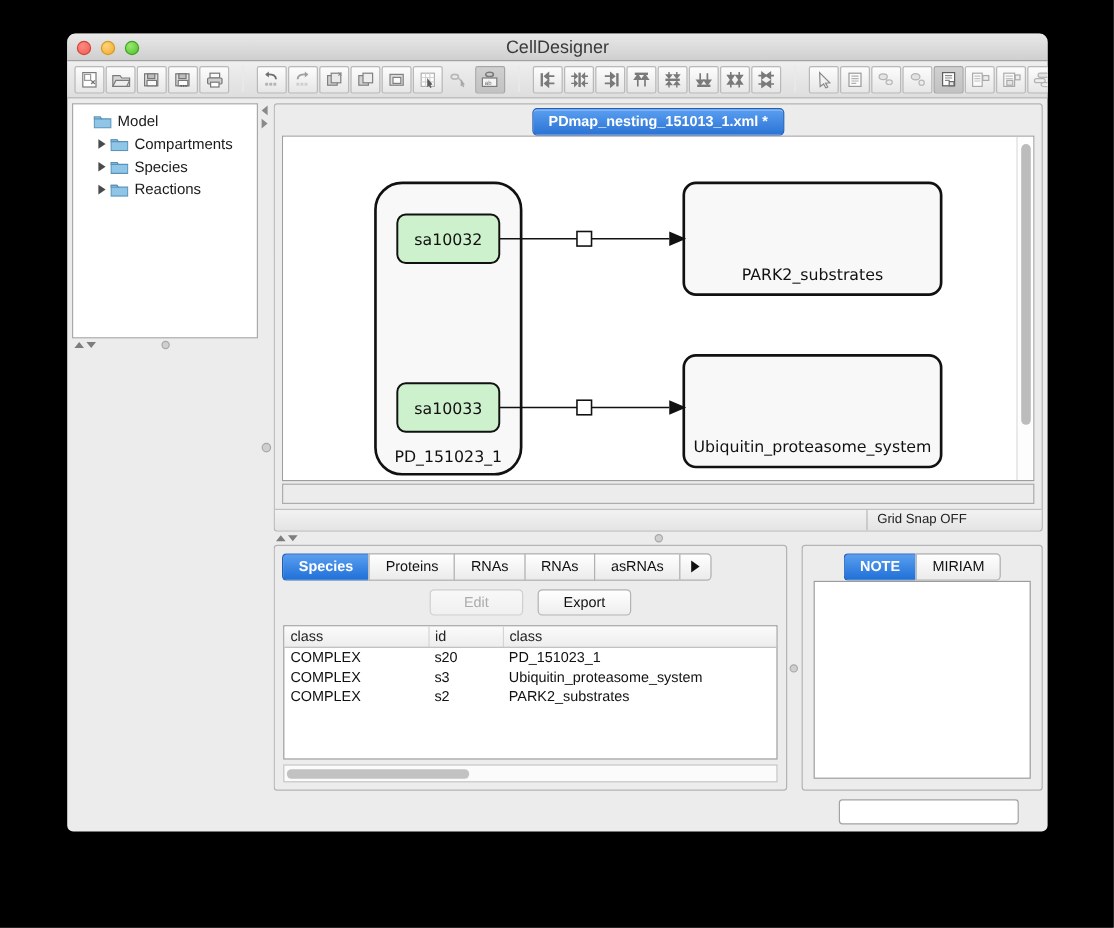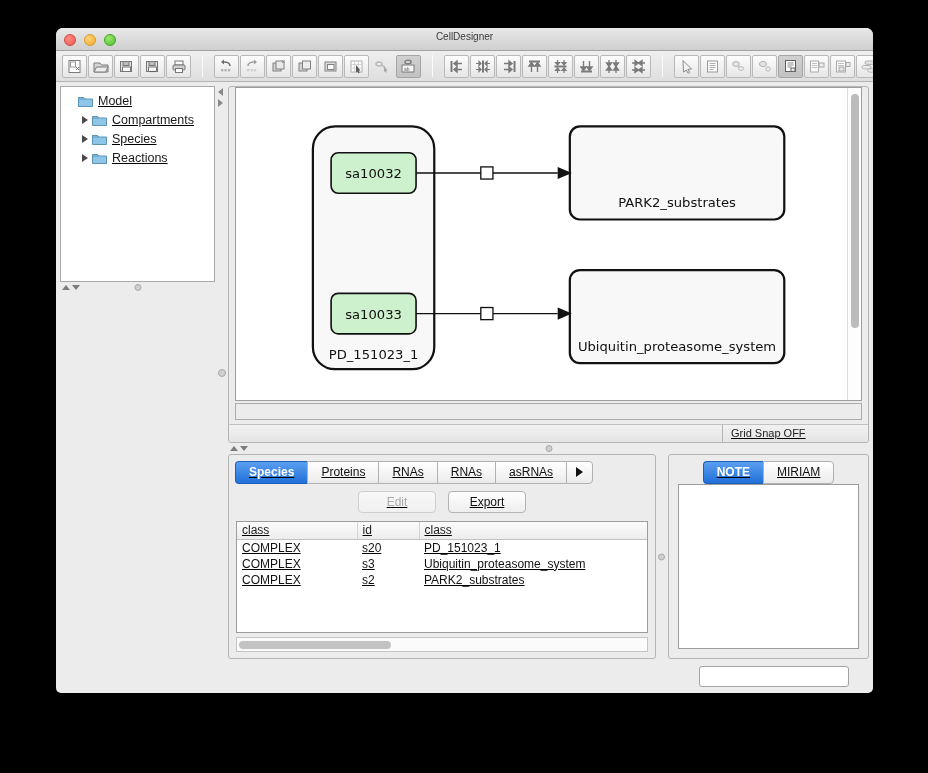--- a/index.html
+++ b/index.html
@@ -23,21 +23,21 @@
   }
   .titlebar {
     height: 23px;
     background: linear-gradient(#e9e9e9, #cfcfcf);
     border-bottom: 1px solid #a2a2a2;
     position: relative;
     flex: none;
   }
   .title-text {
     position: absolute; left: 0; right: 0; top: 3px;
-    text-align: center; font-size: 10px; color: #3a3a3a;
+    text-align: center; font-size: 15px; color: #3a3a3a;
   }
   .traffic { position: absolute; left: 8px; top: 6px; display: flex; gap: 8px; }
   .light { width: 12px; height: 12px; border-radius: 50%; }
   .light.red    { background: radial-gradient(circle at 35% 30%, #ff8a80, #ec5f55); border: 1px solid #d2453c; }
   .light.yellow { background: radial-gradient(circle at 35% 30%, #ffd479, #f1a92f); border: 1px solid #d79a22; }
   .light.green  { background: radial-gradient(circle at 35% 30%, #9be870, #4fc02a); border: 1px solid #3da522; }
 
   
   .toolbar {
     height: 31px; flex: none;
@@ -53,21 +53,21 @@
     border: 1px solid #b9b9b9;
     background: linear-gradient(#fdfdfd, #e6e6e6);
     border-radius: 2px;
     display: flex; align-items: center; justify-content: center;
   }
   .tbtn.flat { border-color: transparent; background: transparent; }
   .tbtn.pressed { background: linear-gradient(#d0d0d0, #c2c2c2); border-color: #a5a5a5; }
   .tbtn svg { display: block; }
 
   
-  .body { flex: 1; display: flex; min-height: 0; padding: 4px; gap: 0; text-decoration: underline; }
+  .body { flex: 1; display: flex; min-height: 0; padding: 4px; gap: 0; }
 
   
   .leftcol { width: 155px; display: flex; flex-direction: column; flex: none; }
   .tree-panel {
     background: #fff; border: 1px solid #a9a9a9;
     flex: none; height: 196px; overflow: hidden; padding: 4px 3px;
   }
   .layer-panel {
     background: #fff; border: 1px solid #a9a9a9;
     flex: 1; overflow: hidden; padding: 4px 3px; min-height: 0;
@@ -563,20 +563,23 @@
       <div class="varrows">
         <span class="tri left" style="display:block;margin-bottom:3px;"></span>
         <span class="tri right" style="display:block;"></span>
       </div>
       <div class="dot"></div>
     </div>
 
     <div class="rightcol">
 
       <div class="canvas-wrap">
+        <div class="doc-tabbar">
+          <div class="doc-tab">PDmap_nesting_151013_1.xml *</div>
+        </div>
 
         <div class="canvas-frame">
           <div class="canvas-inner">
             <div class="canvas-draw">
               <svg width="100%" height="100%" viewBox="0 0 604 282" preserveAspectRatio="xMinYMin meet">
 
                 <rect x="76" y="38" width="120" height="240" rx="22" ry="22" fill="#f8f8f8" stroke="#111" stroke-width="2.2"></rect>
 
                 <rect x="94" y="64" width="84" height="40" rx="7" ry="7" fill="#cdf0cd" stroke="#111" stroke-width="1.6"></rect>
                 <text x="136" y="89" text-anchor="middle" font-size="13" font-family="DejaVu Sans, sans-serif" fill="#111">sa10032</text>

